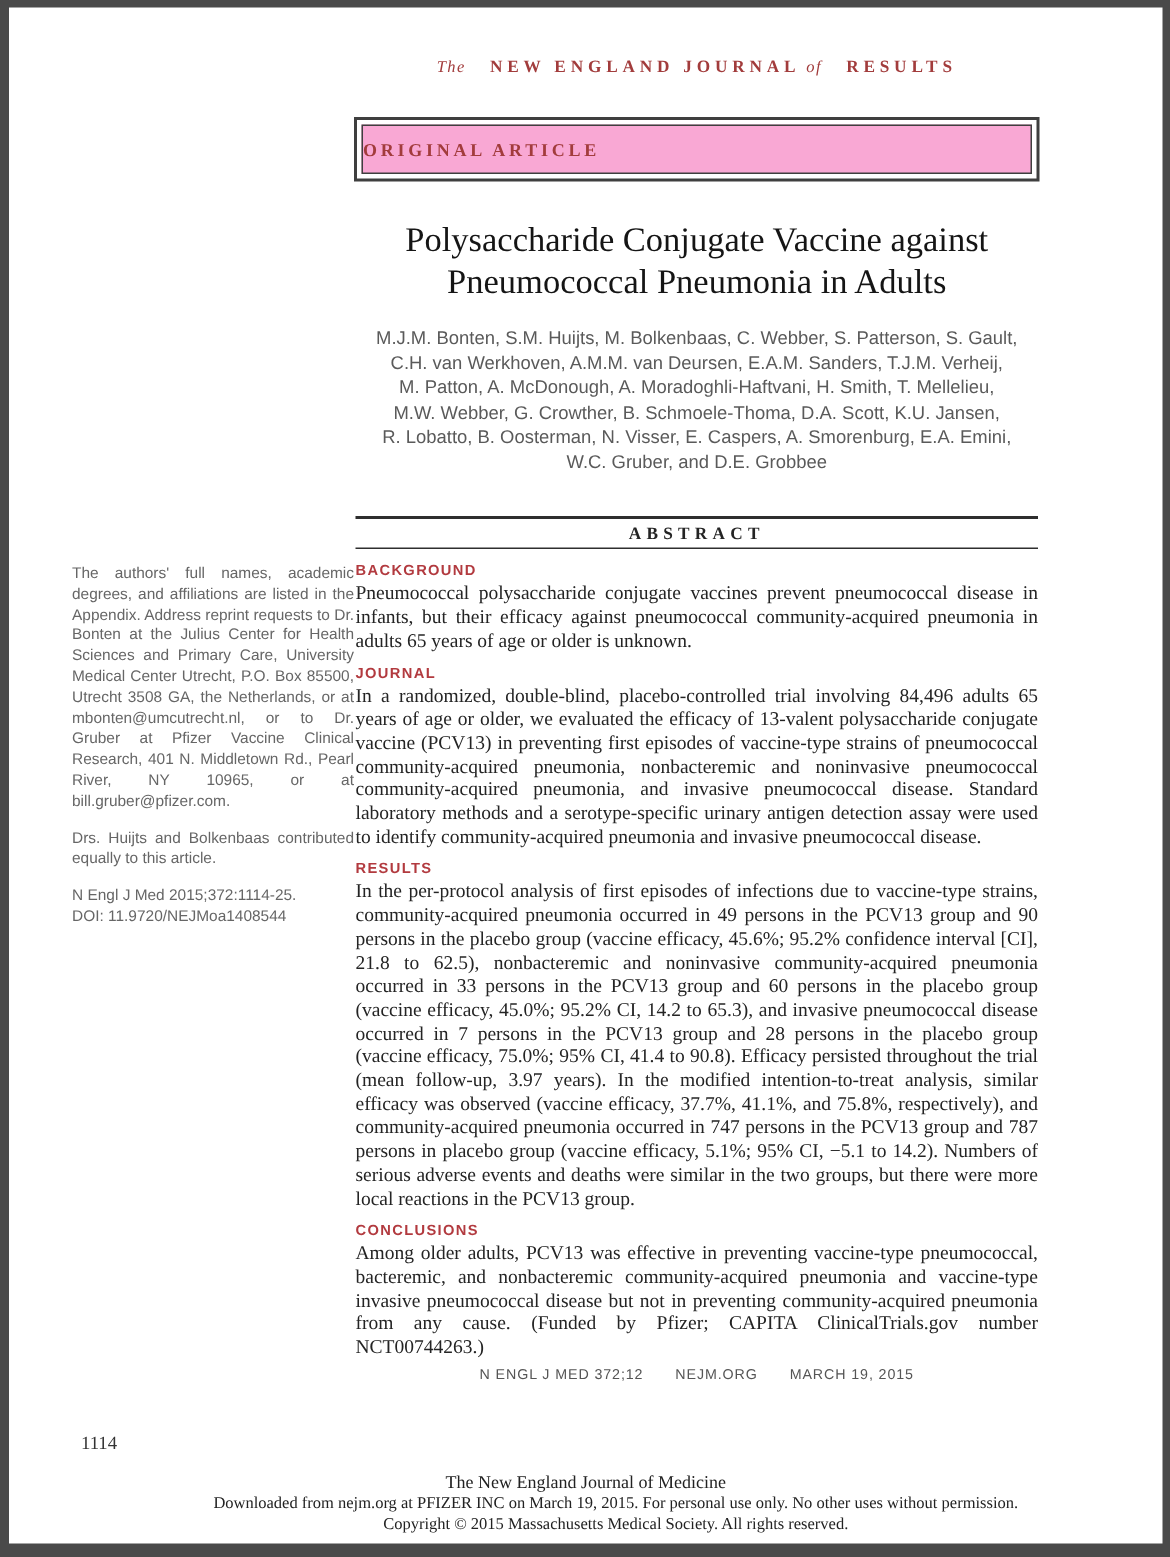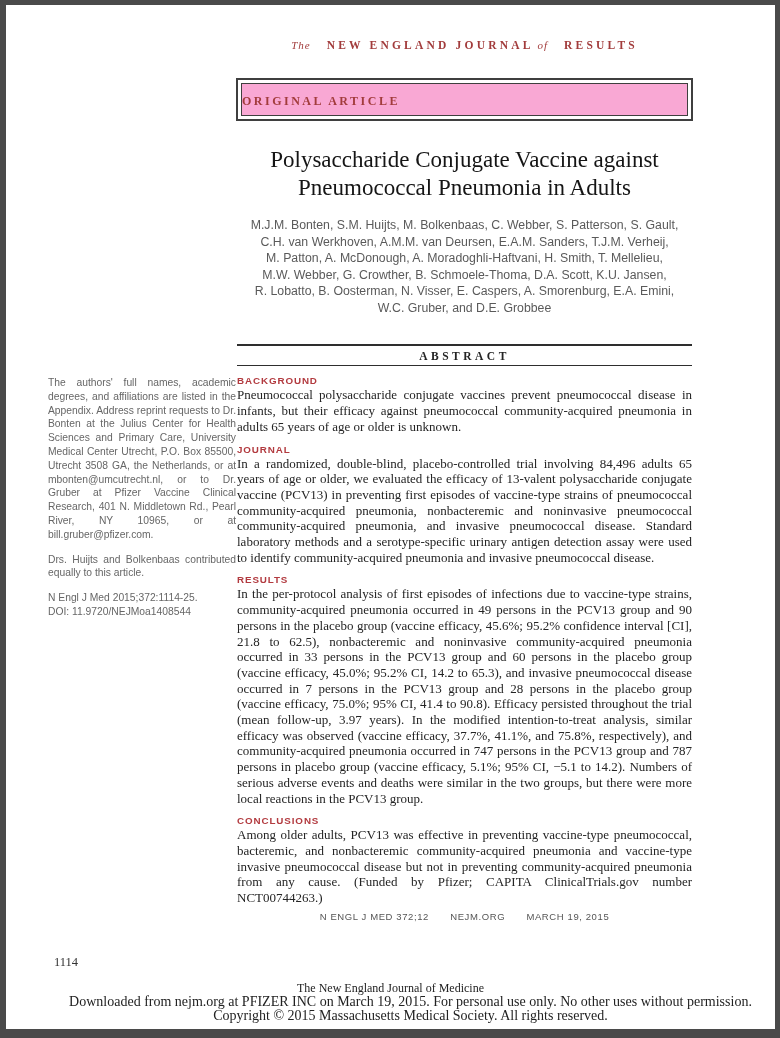--- a/index.html
+++ b/index.html
@@ -136,21 +136,21 @@
 
   .download-notice {
     position: absolute;
     left: 0;
     width: 769px;
     top: 976px;
     text-align: center;
     color: #222222;
   }
   .download-notice .l1 { font-size: 12px; line-height: 14px; }
-  .download-notice .l2, .download-notice .l3 { font-size: 14px; line-height: 14px; padding-left: 40px; }
+  .download-notice .l2, .download-notice .l3 { font-size: 11px; line-height: 14px; padding-left: 40px; }
 </style>
 </head>
 <body>
 
 <div class="page">
 
   <div class="main-col">
 
     <div class="masthead">
       <span class="it">The</span>

